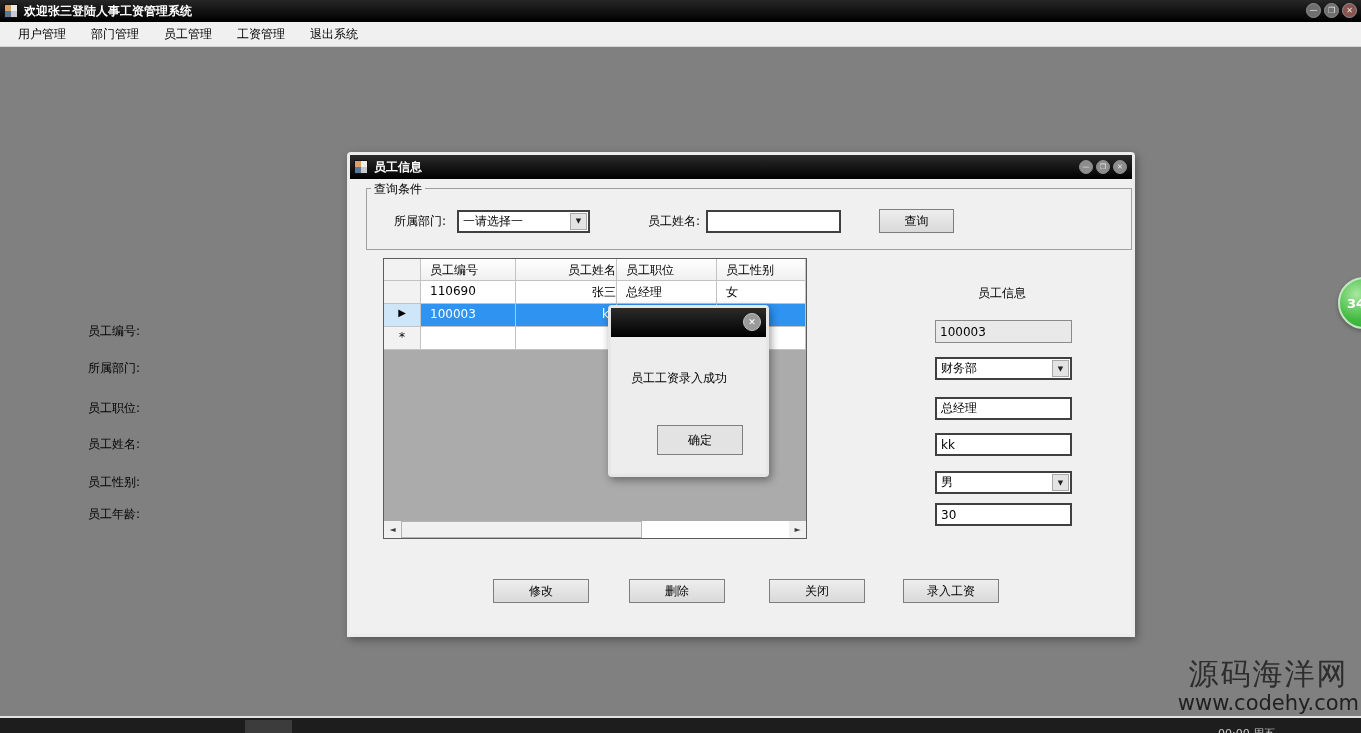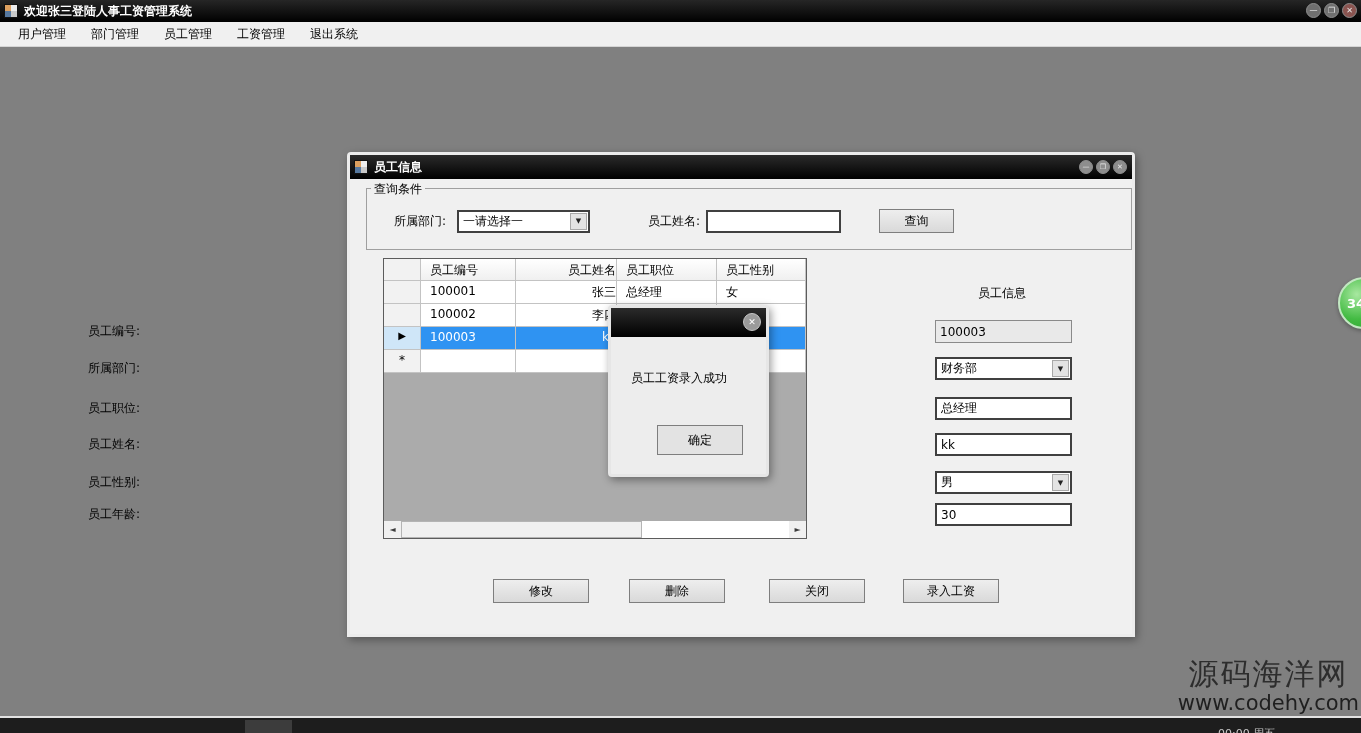--- a/index.html
+++ b/index.html
@@ -184,31 +184,24 @@
       <div class="grid">
         <div class="grow hdr">
           <div class="gcell gsel"></div>
           <div class="gcell gc1">员工编号</div>
           <div class="gcell gc2">员工姓名</div>
           <div class="gcell gc3">员工职位</div>
           <div class="gcell gc4">员工性别</div>
         </div>
         <div class="grow">
           <div class="gcell gsel"></div>
-          <div class="gcell gc1">100001</div>
+          <div class="gcell gc1">110690</div>
           <div class="gcell gc2">张三</div>
           <div class="gcell gc3">总经理</div>
           <div class="gcell gc4">女</div>
-        </div>
-        <div class="grow">
-          <div class="gcell gsel"></div>
-          <div class="gcell gc1">100002</div>
-          <div class="gcell gc2">李四</div>
-          <div class="gcell gc3"></div>
-          <div class="gcell gc4"></div>
         </div>
         <div class="grow selected">
           <div class="gcell gsel marker">▶</div>
           <div class="gcell gc1">100003</div>
           <div class="gcell gc2">kk</div>
           <div class="gcell gc3"></div>
           <div class="gcell gc4"></div>
         </div>
         <div class="grow">
           <div class="gcell gsel">*</div>

